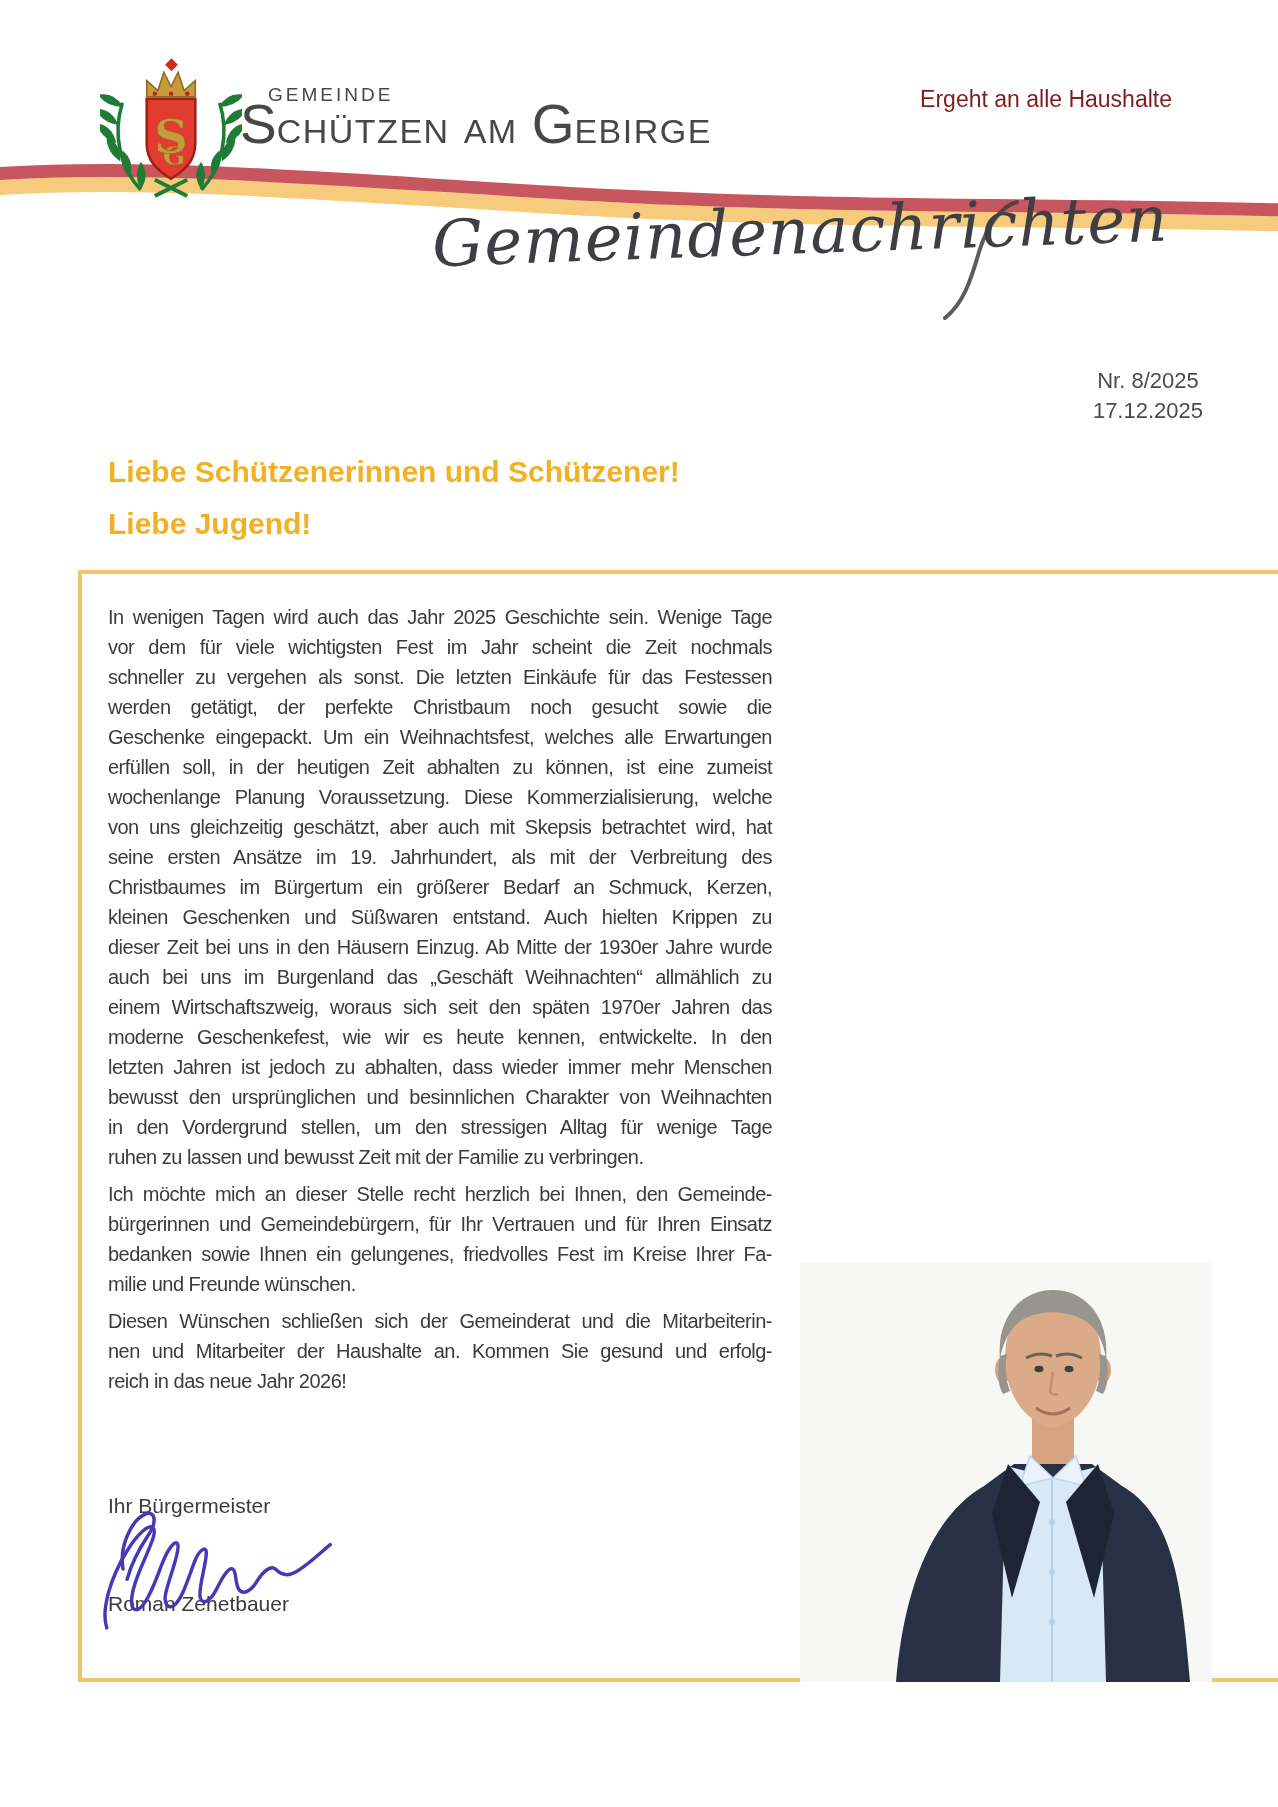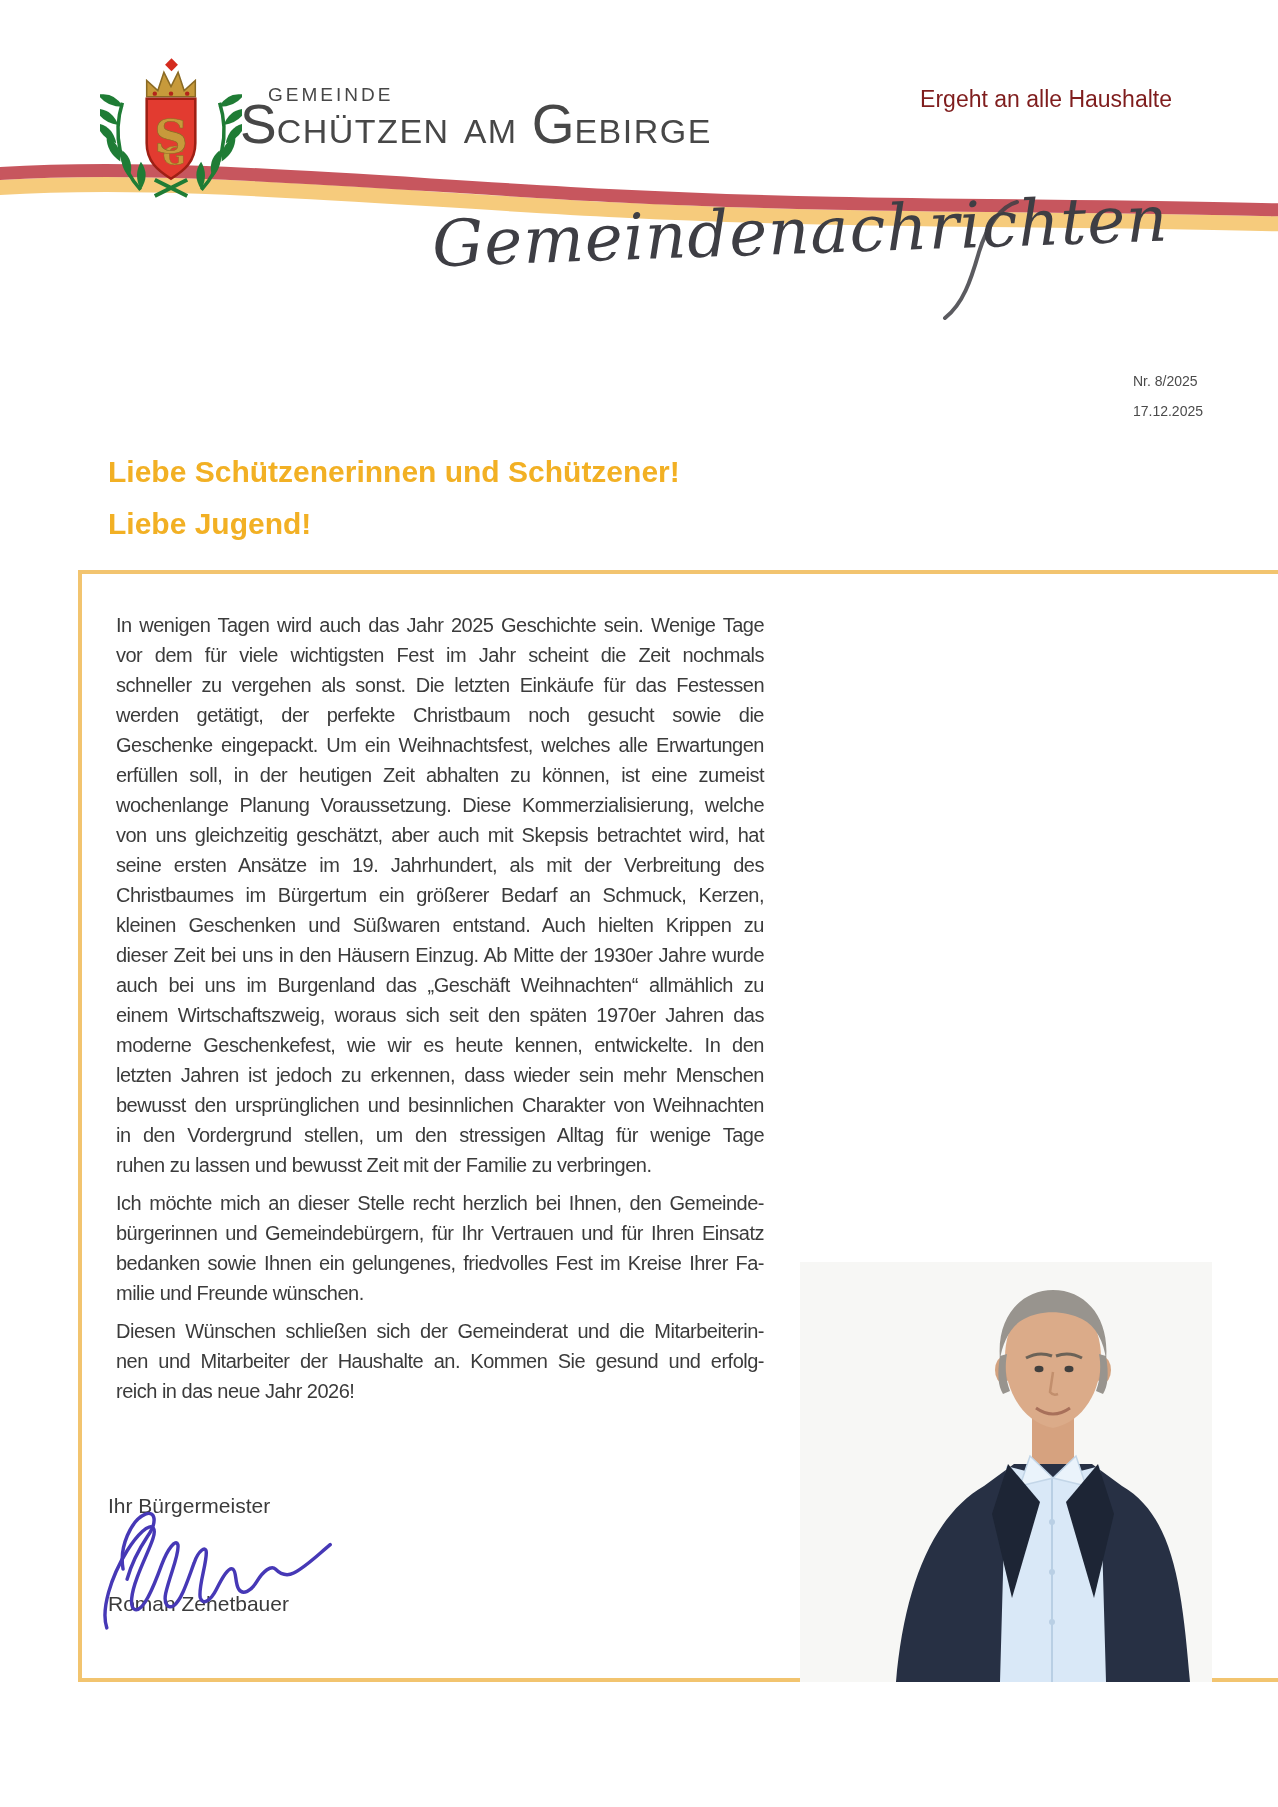--- a/index.html
+++ b/index.html
@@ -13,34 +13,34 @@
   .brand-pre{font-size:19px;letter-spacing:3px;margin-left:28px;margin-bottom:-4px;}
   .brand-main{display:flex;align-items:baseline;white-space:nowrap;}
   .brand-init{font-size:55px;font-weight:400;line-height:.8;}
   .brand-caps{font-size:34px;letter-spacing:1.5px;}
   .brand-mid{font-size:34px;letter-spacing:1.5px;margin:0 14px;}
   .dist-note{position:absolute;right:106px;top:86px;font-size:23px;color:#7f1d1d;z-index:2;}
   .script-title{position:absolute;left:432px;top:196px;width:640px;z-index:2;
         font-family:"DejaVu Serif",serif;font-style:italic;font-size:64px;color:#3e3e44;
         transform:rotate(-2deg);letter-spacing:1px;white-space:nowrap;}
   .title-swash{position:absolute;left:905px;top:196px;width:120px;height:130px;z-index:2;}
-  .issue{position:absolute;right:75px;top:366px;text-align:left;font-size:14px;
+  .issue{position:absolute;right:75px;top:366px;text-align:center;font-size:22px;
         color:#4b4b4b;line-height:30px;z-index:2;}
 
   
   .greeting{position:absolute;left:108px;top:446px;font-size:30px;font-weight:bold;
         color:#F2B024;line-height:52px;z-index:2;}
 
   
   .letter-box{position:absolute;left:78px;top:570px;width:1200px;height:1112px;z-index:1;
         border-left:4px solid #F2C46F;border-top:4px solid #F2C46F;border-bottom:4px solid #F2C46F;
         box-sizing:border-box;}
   .letter-body{position:absolute;left:108px;top:602px;width:664px;font-size:20px;
         letter-spacing:-0.5px;line-height:30px;color:#3b3b3b;z-index:2;}
-  .para{margin:8px;}
+  .para{margin:0;}
   .para + .para{margin-top:7px;}
   .jline{text-align:justify;text-align-last:justify;-moz-text-align-last:justify;}
   .jline.last{text-align-last:left;-moz-text-align-last:left;}
 
   .closing{position:absolute;left:108px;top:1494px;font-size:21px;color:#3b3b3b;z-index:2;}
   .signature{position:absolute;left:92px;top:1502px;width:255px;height:132px;z-index:3;}
   .sig-name{position:absolute;left:108px;top:1592px;font-size:21px;color:#3b3b3b;z-index:2;}
 
   
   .photo{position:absolute;left:800px;top:1262px;width:412px;height:420px;z-index:4;}
@@ -132,21 +132,21 @@
         <div class="jline">erfüllen soll, in der heutigen Zeit abhalten zu können, ist eine zumeist</div>
         <div class="jline">wochenlange Planung Voraussetzung. Diese Kommerzialisierung, welche</div>
         <div class="jline">von uns gleichzeitig geschätzt, aber auch mit Skepsis betrachtet wird, hat</div>
         <div class="jline">seine ersten Ansätze im 19. Jahrhundert, als mit der Verbreitung des</div>
         <div class="jline">Christbaumes im Bürgertum ein größerer Bedarf an Schmuck, Kerzen,</div>
         <div class="jline">kleinen Geschenken und Süßwaren entstand. Auch hielten Krippen zu</div>
         <div class="jline">dieser Zeit bei uns in den Häusern Einzug. Ab Mitte der 1930er Jahre wurde</div>
         <div class="jline">auch bei uns im Burgenland das „Geschäft Weihnachten“ allmählich zu</div>
         <div class="jline">einem Wirtschaftszweig, woraus sich seit den späten 1970er Jahren das</div>
         <div class="jline">moderne Geschenkefest, wie wir es heute kennen, entwickelte. In den</div>
-        <div class="jline">letzten Jahren ist jedoch zu erkennen, dass wieder sein mehr Menschen</div>
+        <div class="jline">letzten Jahren ist jedoch zu abhalten, dass wieder immer mehr Menschen</div>
         <div class="jline">bewusst den ursprünglichen und besinnlichen Charakter von Weihnachten</div>
         <div class="jline">in den Vordergrund stellen, um den stressigen Alltag für wenige Tage</div>
         <div class="jline last">ruhen zu lassen und bewusst Zeit mit der Familie zu verbringen.</div>
       </div>
       <div class="para">
         <div class="jline">Ich möchte mich an dieser Stelle recht herzlich bei Ihnen, den Gemeinde-</div>
         <div class="jline">bürgerinnen und Gemeindebürgern, für Ihr Vertrauen und für Ihren Einsatz</div>
         <div class="jline">bedanken sowie Ihnen ein gelungenes, friedvolles Fest im Kreise Ihrer Fa-</div>
         <div class="jline last">milie und Freunde wünschen.</div>
       </div>

